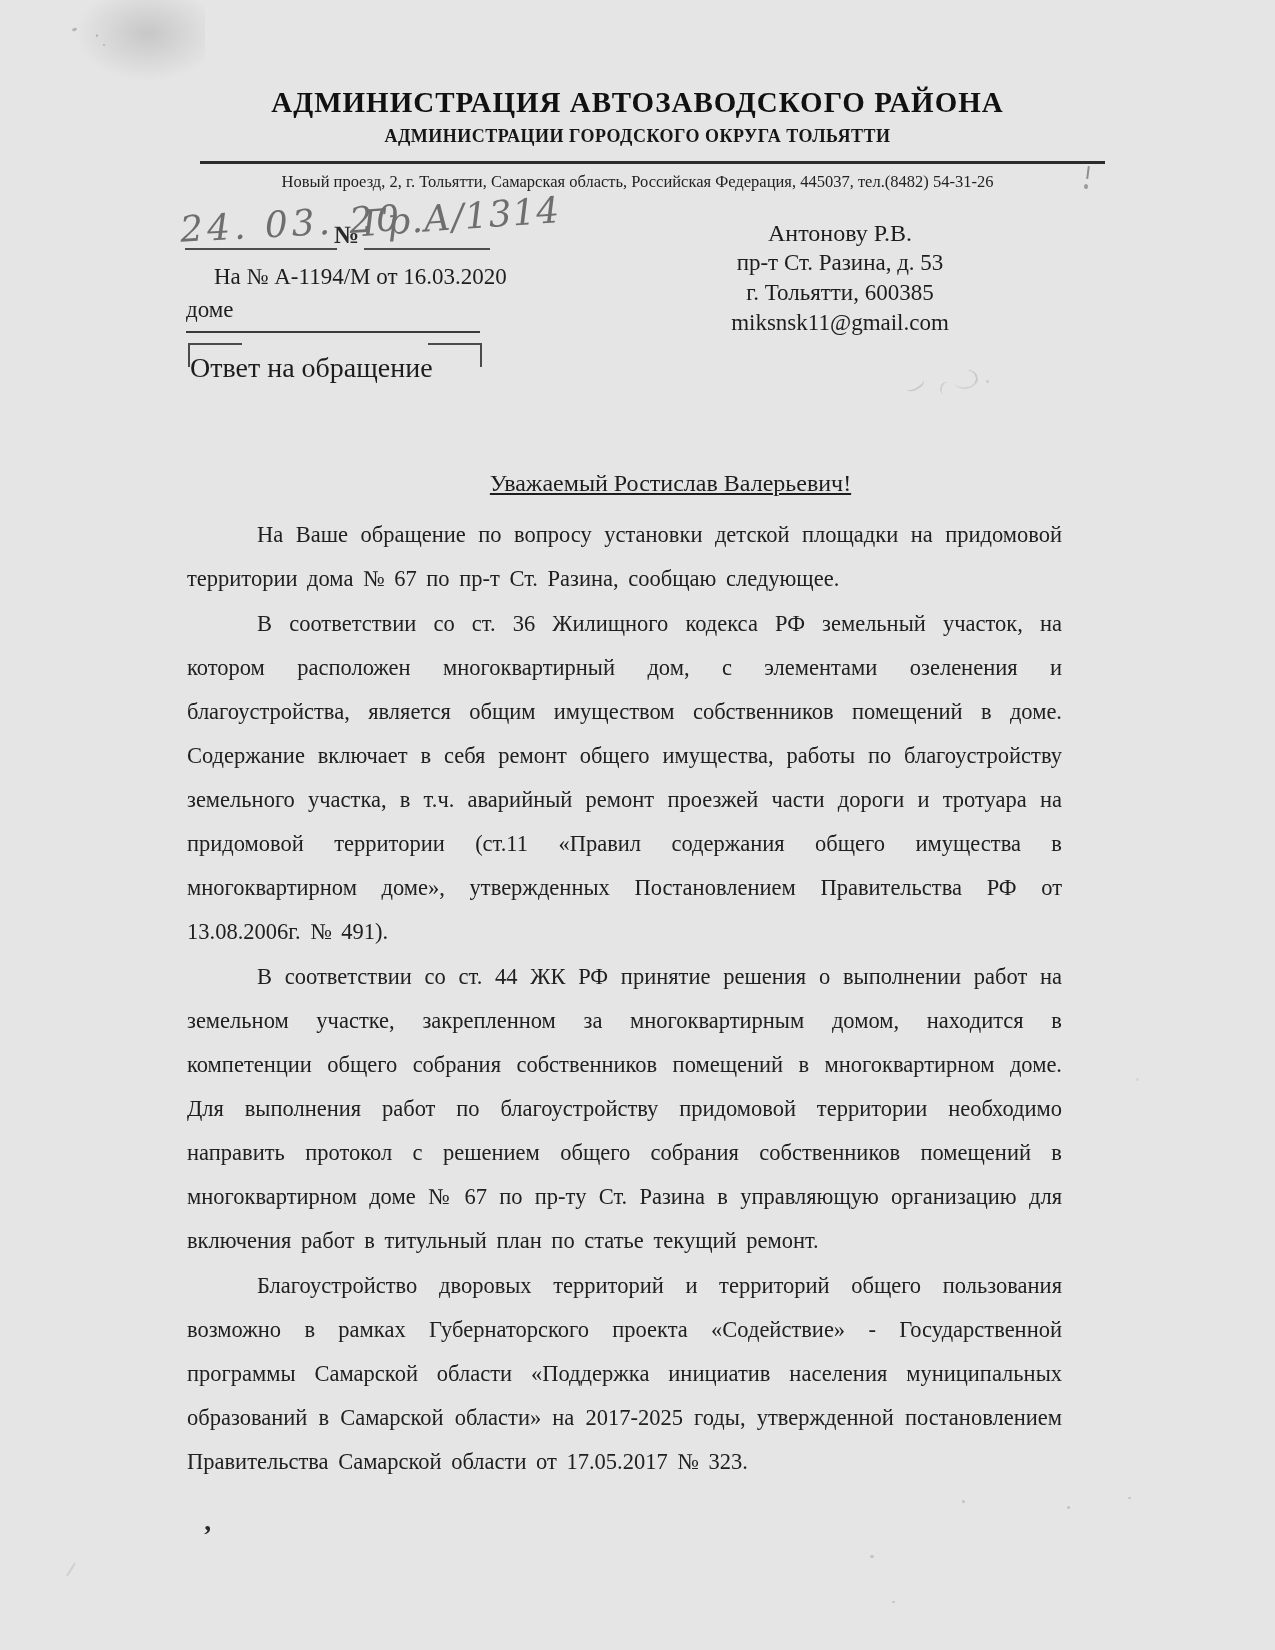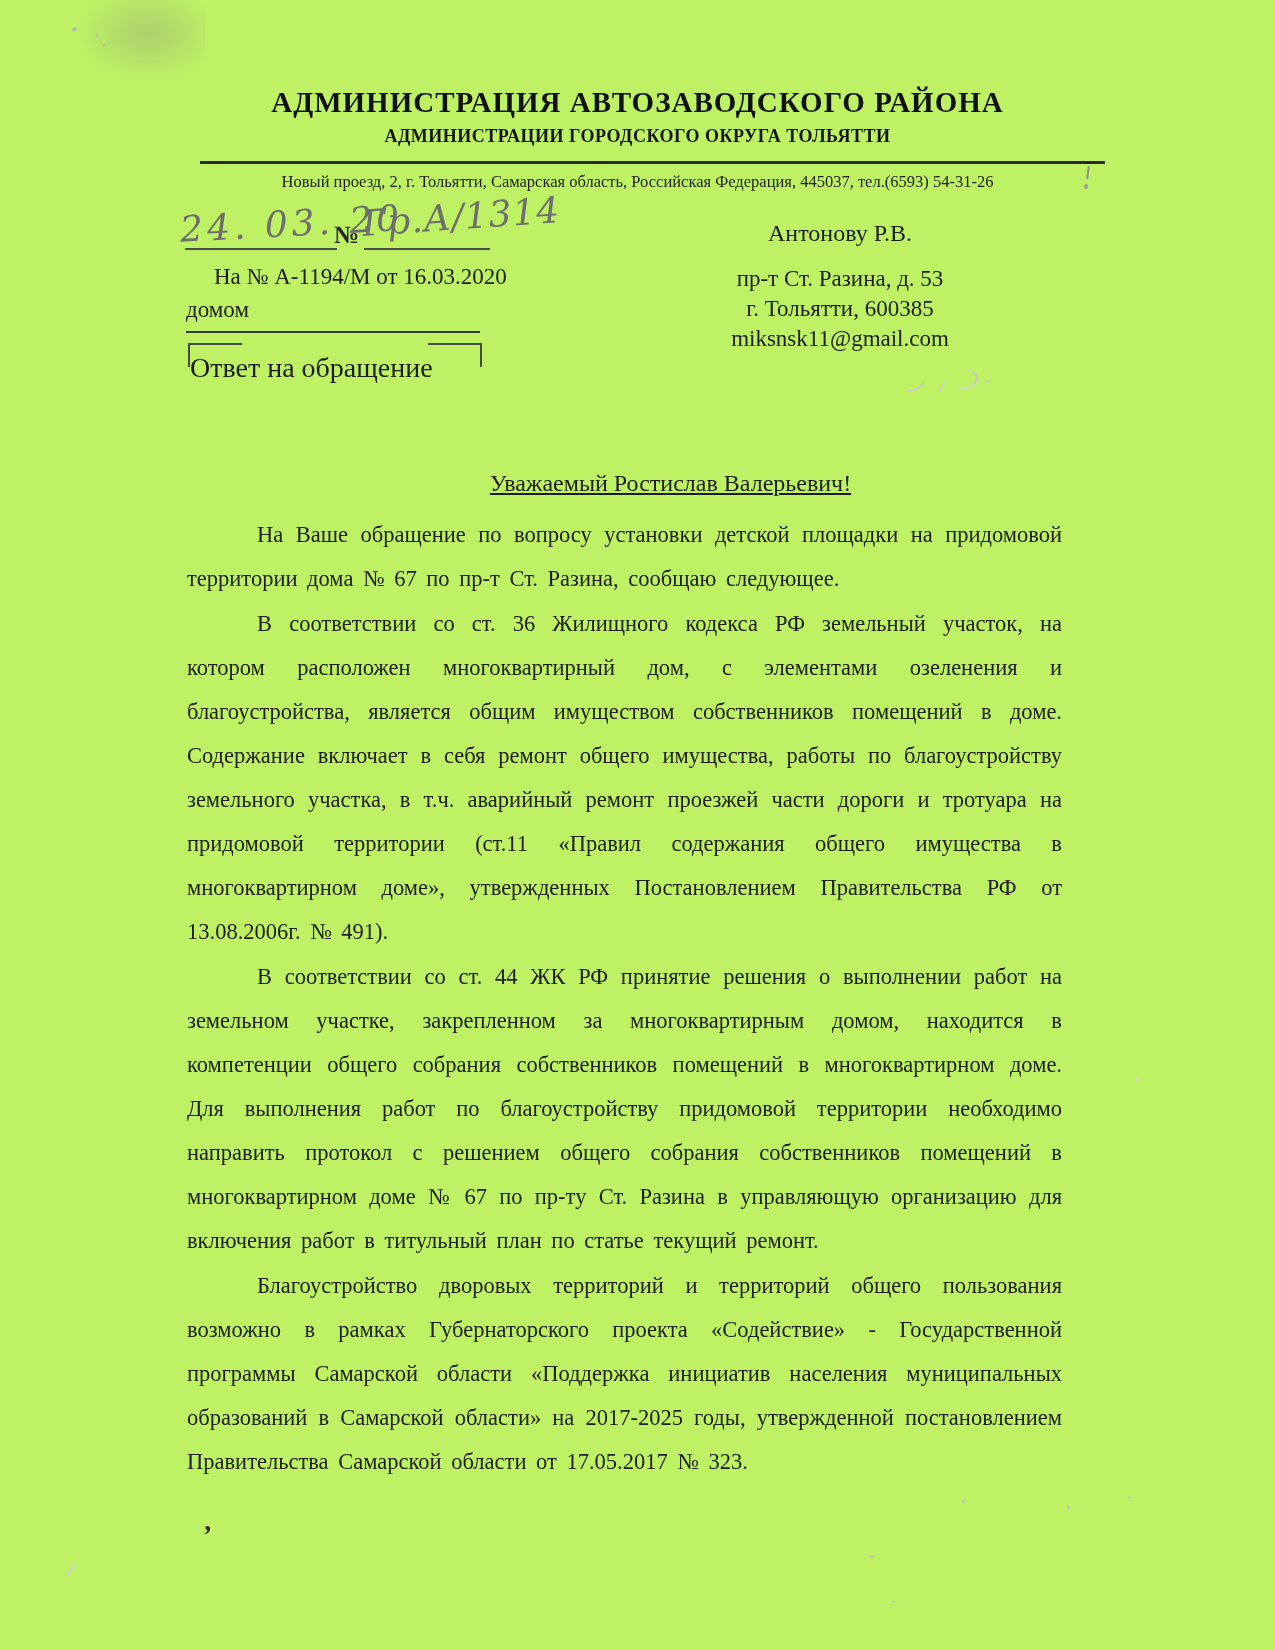--- a/index.html
+++ b/index.html
@@ -1,21 +1,21 @@
 <!DOCTYPE html>
 <html><head>
 <meta charset="utf-8">
 <style>
   html, body { margin: 0; padding: 0; background: #ffffff; }
   .page {
     position: relative;
     width: 1275px;
     height: 1650px;
     margin: 0 auto;
-    background: #bef264;
+    background: #e5e5e5;
     font-family: "Liberation Serif", serif;
     color: #1d1d1d;
     overflow: hidden;
   }
   
   .org-name {
     position: absolute; top: 86px; left: 0; width: 100%;
     text-align: center; font-size: 29px; font-weight: bold; letter-spacing: 1px;
     color: #111;
   }
@@ -58,21 +58,21 @@
   .bracket-right {
     position: absolute; top: 343px; left: 428px; width: 52px; height: 22px;
     border-top: 2px solid #4a4a4a; border-right: 2px solid #4a4a4a;
   }
   .ref-subject { position: absolute; top: 352px; left: 190px; font-size: 28px; }
   
   .recipient {
     position: absolute; top: 218px; left: 700px; width: 280px;
     text-align: center; font-size: 23px; line-height: 30px;
   }
-  .recipient-name { font-size: 24px; margin-bottom: 16px; }
+  .recipient-name { font-size: 24px; }
   
   .salutation {
     position: absolute; top: 470px; left: 232px; width: 877px;
     text-align: center; font-size: 24px; text-decoration: underline;
   }
   .body-text {
     position: absolute; top: 512px; left: 186px; width: 877px;
     font-size: 22.5px; line-height: 44px; text-align: justify;
     word-spacing: 4px; color: #202020;
   }
@@ -117,29 +117,29 @@
   <div class="smudge-topleft"></div>
   <div class="speck speck-a"></div>
   <div class="speck speck-b"></div>
   <div class="speck speck-c"></div>
 
   <div class="org-name">АДМИНИСТРАЦИЯ АВТОЗАВОДСКОГО РАЙОНА</div>
   <div class="org-parent">АДМИНИСТРАЦИИ ГОРОДСКОГО ОКРУГА ТОЛЬЯТТИ</div>
   <div class="header-rule"></div>
   <div class="rule-tick"></div>
   <div class="rule-tick-dot"></div>
-  <div class="contact-line">Новый проезд, 2, г. Тольятти, Самарская область, Российская Федерация, 445037, тел.(6593) 54-31-26</div>
+  <div class="contact-line">Новый проезд, 2, г. Тольятти, Самарская область, Российская Федерация, 445037, тел.(8482) 54-31-26</div>
 
   <div class="hw hw-date">24. 03. 20</div>
   <div class="no-sign">№</div>
   <div class="hw hw-number">Гр.А/1314</div>
   <div class="hw-underline-1"></div>
   <div class="hw-underline-2"></div>
   <div class="ref-line-1">На № А-1194/М от 16.03.2020</div>
-  <div class="ref-line-2">домом</div>
+  <div class="ref-line-2">доме</div>
   <div class="ref-underline"></div>
   <div class="bracket-left"></div>
   <div class="bracket-right"></div>
   <div class="ref-subject">Ответ на обращение</div>
 
   <div class="recipient">
     <div class="recipient-name">Антонову Р.В.</div>
     <div>пр-т Ст. Разина, д. 53</div>
     <div>г. Тольятти, 600385</div>
     <div>miksnsk11@gmail.com</div>

